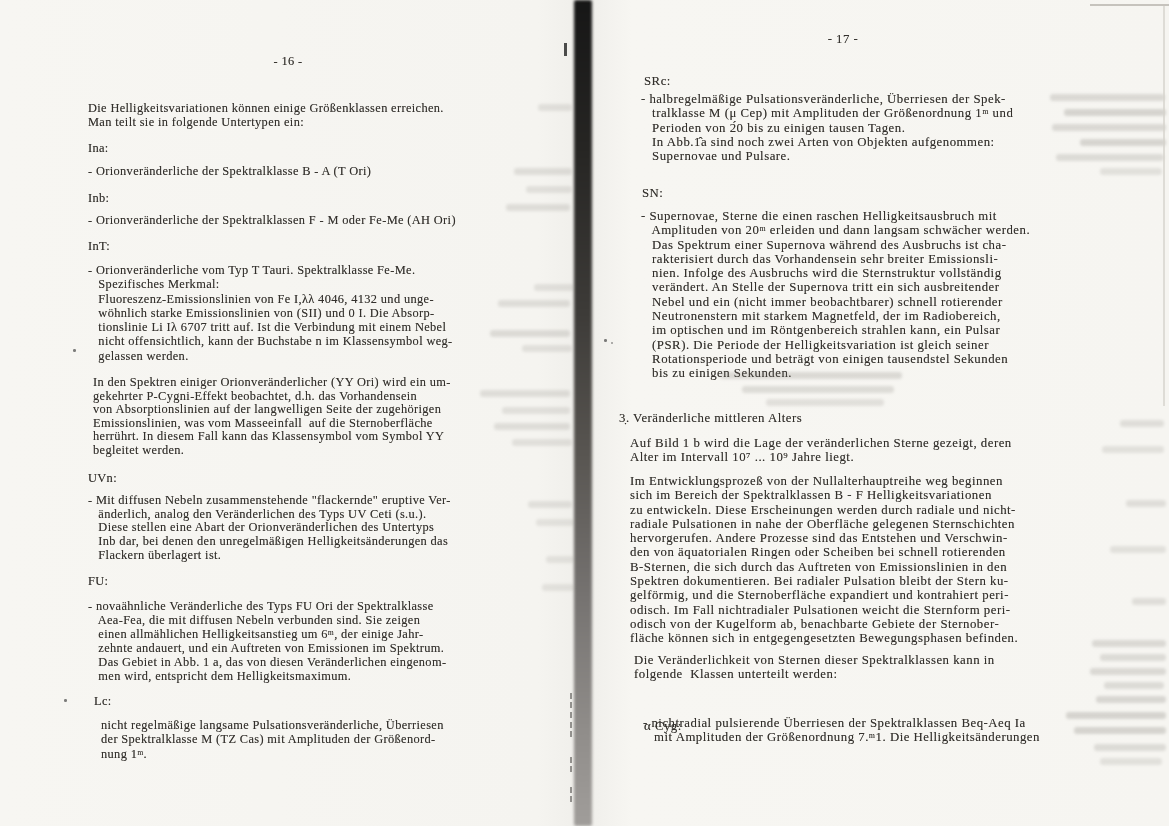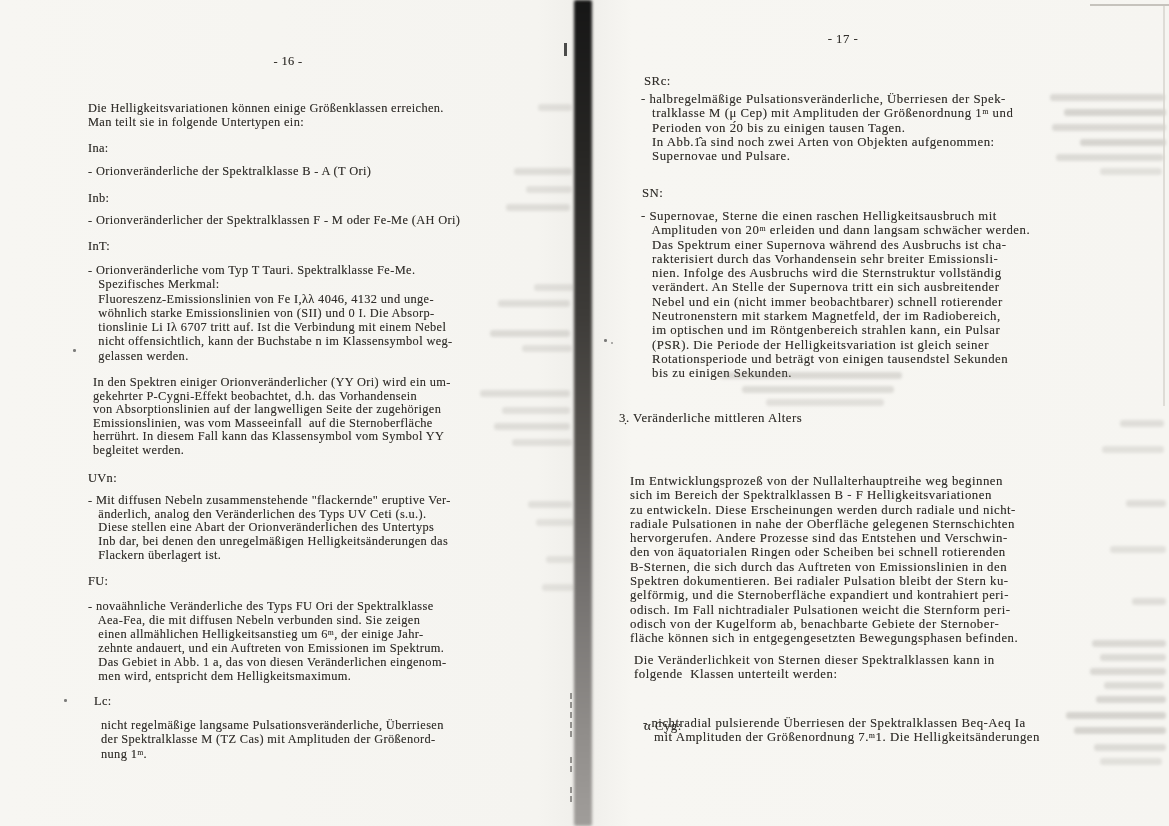--- a/index.html
+++ b/index.html
@@ -38,21 +38,21 @@
 <div class="page" style="left:88px;width:478px;">
   <div class="blk pl center" style="top:54px;left:0;width:400px;">- 16 -</div>
 
   <div class="blk pl" style="top:101px;left:0;">Die Helligkeitsvariationen können einige Größenklassen erreichen.
 Man teilt sie in folgende Untertypen ein:</div>
 
   <div class="blk pl" style="top:141px;left:0;">Ina:</div>
   <div class="blk pl" style="top:164px;left:0;">- Orionveränderliche der Spektralklasse B - A (T Ori)</div>
 
   <div class="blk pl" style="top:191px;left:0;">Inb:</div>
-  <div class="blk pl" style="top:213px;left:0;">- Orionveränderlicher der Spektralklassen F - M oder Fe-Me (AH Ori)</div>
+  <div class="blk pl" style="top:213px;left:0;">- Orionveränderliche der Spektralklassen F - M oder Fe-Me (AH Ori)</div>
 
   <div class="blk pl" style="top:239px;left:0;text-align:center;">InT:</div>
   <div class="blk pl lh143" style="top:263px;left:0;">- Orionveränderliche vom Typ T Tauri. Spektralklasse Fe-Me.
    Spezifisches Merkmal:
    Fluoreszenz-Emissionslinien von Fe I,λλ 4046, 4132 und unge-
    wöhnlich starke Emissionslinien von (SII) und 0 I. Die Absorp-
    tionslinie Li Iλ 6707 tritt auf. Ist die Verbindung mit einem Nebel
    nicht offensichtlich, kann der Buchstabe n im Klassensymbol weg-
    gelassen werden.</div>
   <div class="blk pl lh135" style="top:376px;left:5px;">In den Spektren einiger Orionveränderlicher (YY Ori) wird ein um-
@@ -101,20 +101,22 @@
    nien. Infolge des Ausbruchs wird die Sternstruktur vollständig
    verändert. An Stelle der Supernova tritt ein sich ausbreitender
    Nebel und ein (nicht immer beobachtbarer) schnell rotierender
    Neutronenstern mit starkem Magnetfeld, der im Radiobereich,
    im optischen und im Röntgenbereich strahlen kann, ein Pulsar
    (PSR). Die Periode der Helligkeitsvariation ist gleich seiner
    Rotationsperiode und beträgt von einigen tausendstel Sekunden
    bis zu einigen Sekunden.</div>
 
   <div class="blk pr" style="top:411px;left:-19px;">3̣. Veränderliche mittleren Alters</div>
+  <div class="blk pr lh144" style="top:436px;left:-8px;">Auf Bild 1 b wird die Lage der veränderlichen Sterne gezeigt, deren
+Alter im Intervall 10⁷ ... 10⁹ Jahre liegt.</div>
   <div class="blk pr lh143" style="top:474px;left:-8px;">Im Entwicklungsprozeß von der Nullalterhauptreihe weg beginnen
 sich im Bereich der Spektralklassen B - F Helligkeitsvariationen
 zu entwickeln. Diese Erscheinungen werden durch radiale und nicht-
 radiale Pulsationen in nahe der Oberfläche gelegenen Sternschichten
 hervorgerufen. Andere Prozesse sind das Entstehen und Verschwin-
 den von äquatorialen Ringen oder Scheiben bei schnell rotierenden
 B-Sternen, die sich durch das Auftreten von Emissionslinien in den
 Spektren dokumentieren. Bei radialer Pulsation bleibt der Stern ku-
 gelförmig, und die Sternoberfläche expandiert und kontrahiert peri-
 odisch. Im Fall nichtradialer Pulsationen weicht die Sternform peri-

